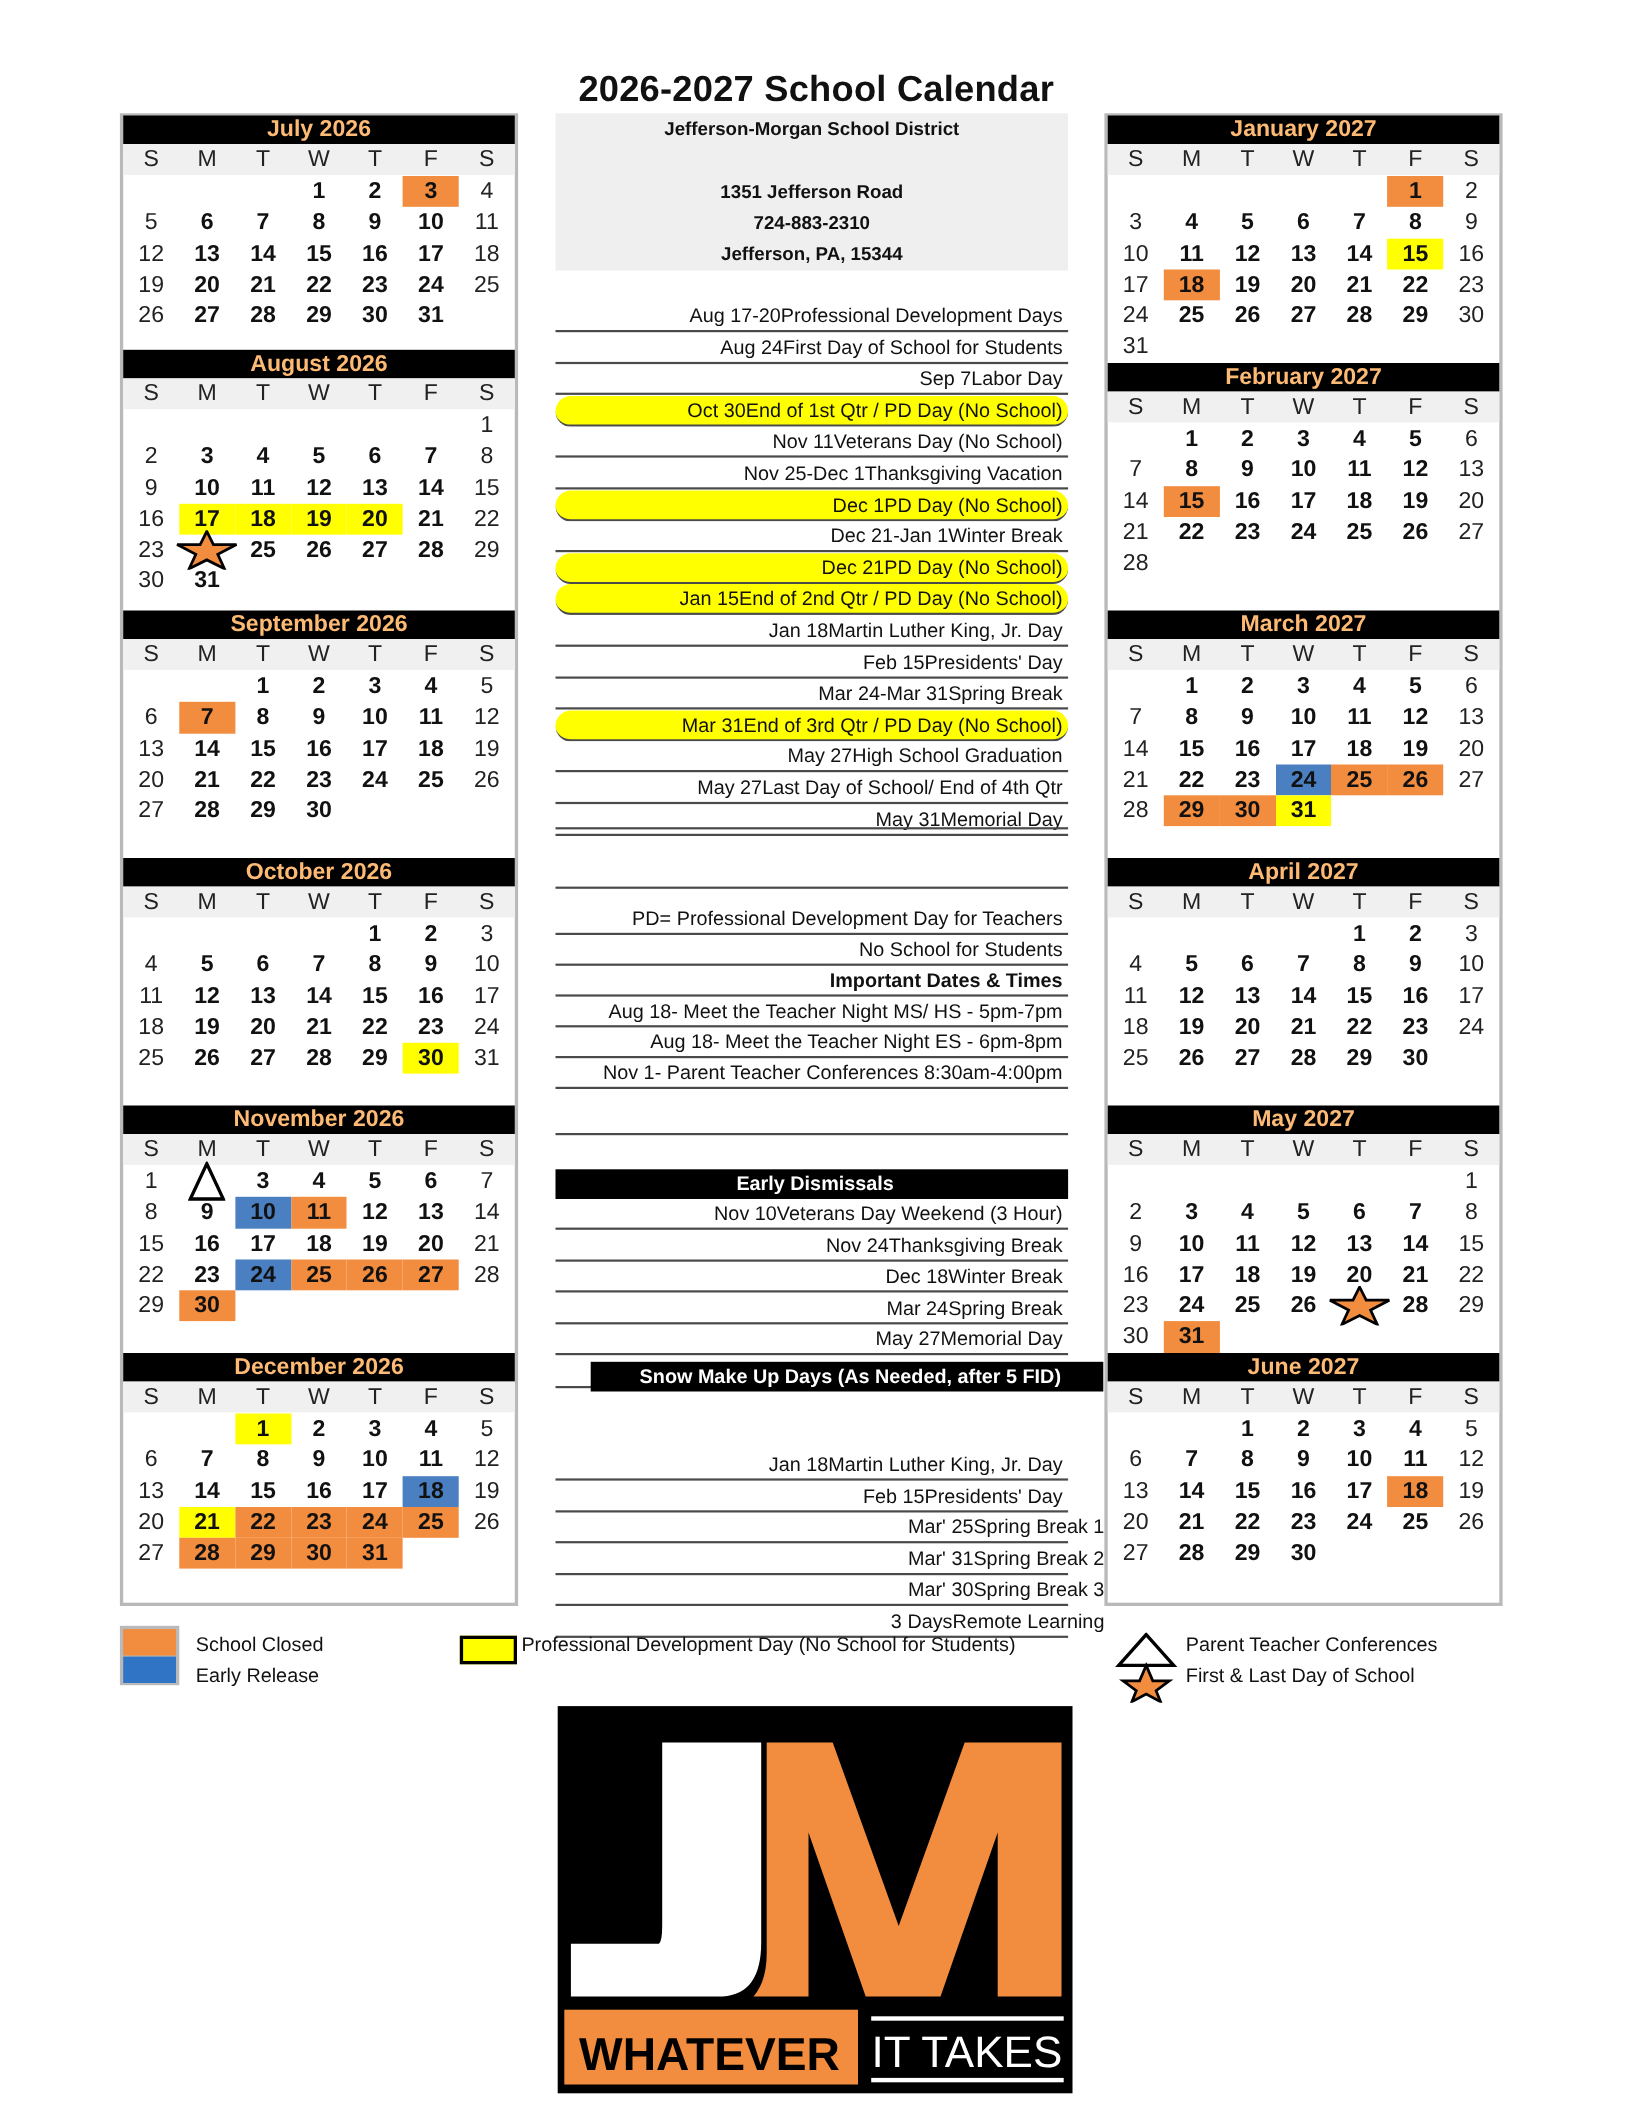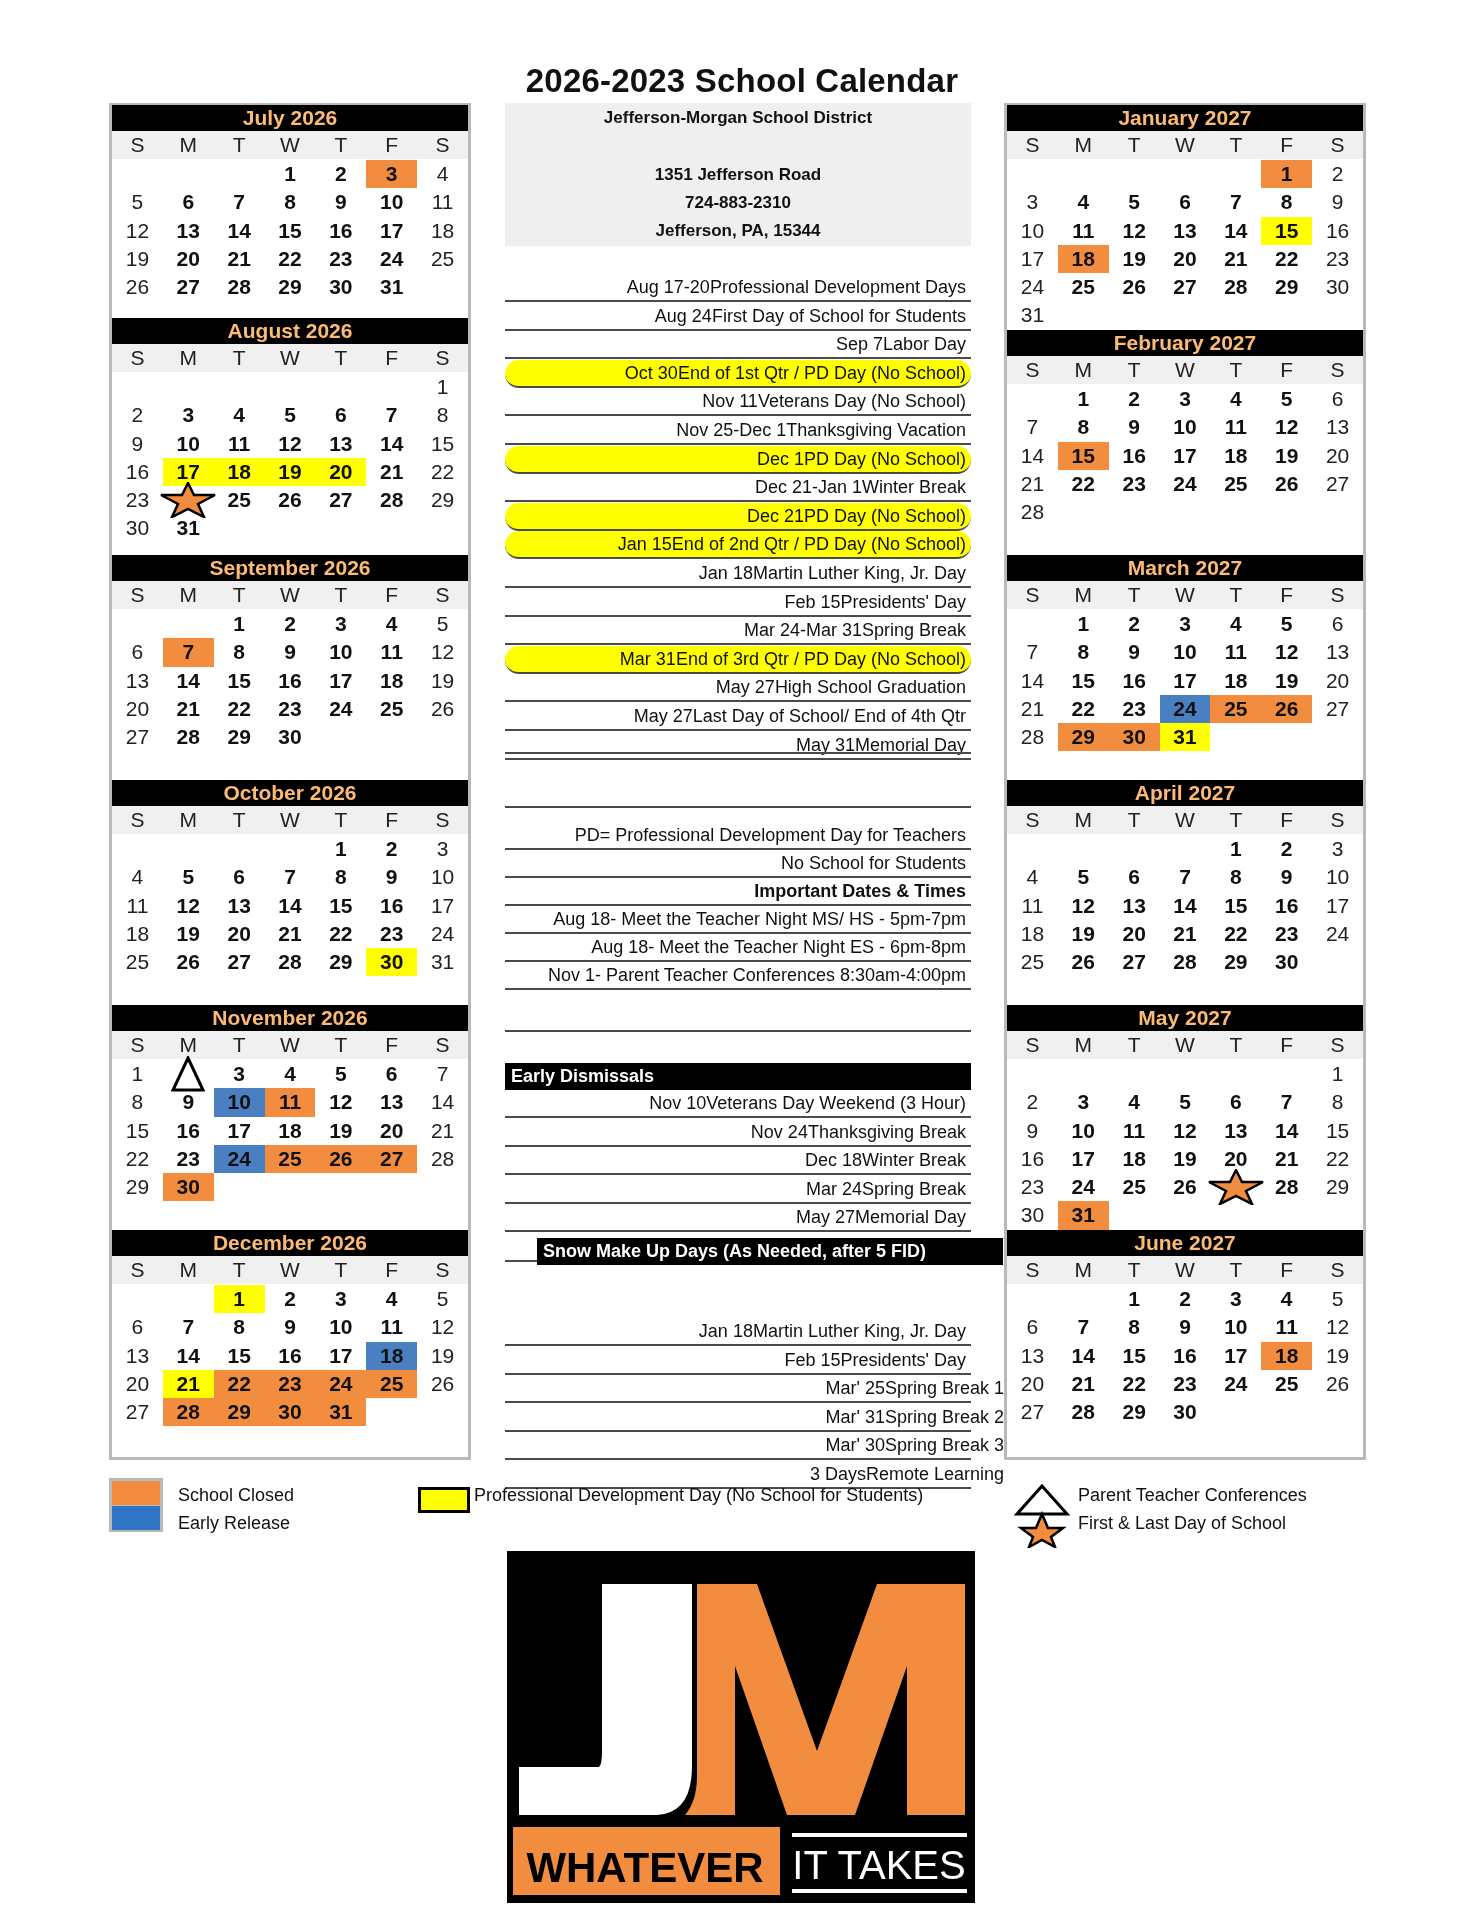--- a/index.html
+++ b/index.html
@@ -31,31 +31,31 @@
   .info .l4 { position: absolute; top: 118px; width: 100%; }
 
   .row { position: absolute; left: 505px; width: 466px; height: 28px; border-bottom: 2px solid #4a4a4a; font-size: 18px; line-height: 27px; padding: 0 5px; display: flex; justify-content: flex-end; white-space: nowrap; }
   .row.hl { background: #ffff00; border-radius: 14px; }
   .row .d { text-align: left; }
   .row .e { text-align: right; }
   .row.bold .d { font-weight: bold; }
   .row.indent .d { padding-left: 45px; }
   .row.overflow .e { margin-right: -38px; }
   .blank { position: absolute; left: 505px; width: 466px; border-bottom: 2px solid #4a4a4a; }
-  .bhead { position: absolute; left: 505px; width: 466px; height: 27px; background: #000; color: #fff; font-weight: bold; font-size: 18px; line-height: 27px; padding-left: 6px; }
+  .bhead { position: absolute; left: 505px; width: 466px; height: 27px; background: #000; color: #fff; font-weight: bold; font-size: 18px; line-height: 27px; padding-left: 6px; text-align: center; }
 
   .legend { position: absolute; font-size: 18px; color: #111; line-height: 24px; }
   .swatch { position: absolute; }
 
   .logo { position: absolute; left: 507px; top: 1551px; width: 468px; height: 352px; background: #000; overflow: hidden; }
 </style>
 </head>
 <body>
 
-<div class="title">2026-2023 School Calendar</div>
+<div class="title">2026-2027 School Calendar</div>
 
 <div class="col left"></div>
 <div class="col right"></div>
 
 <div id="months">
     <div class="month" style="left: 112px; top: 105px;">
       <div class="mhead">July 2026</div>
       <div class="wdays">
         <span>S</span>
         <span>M</span>

